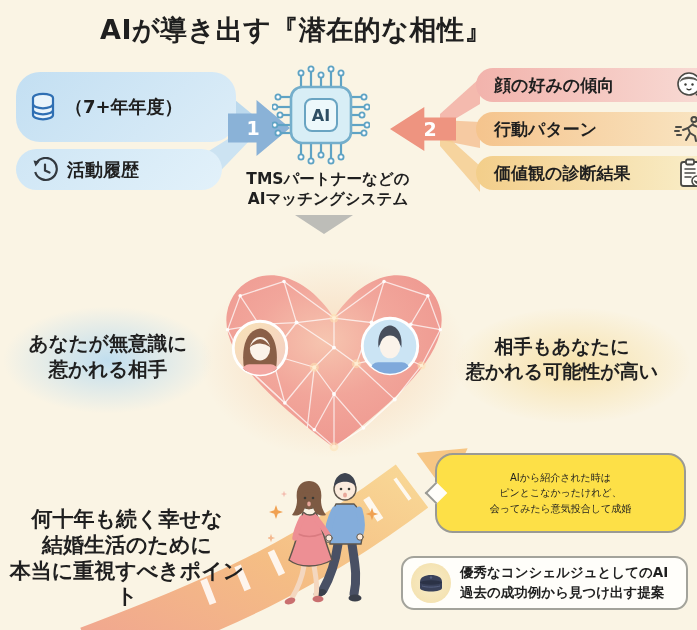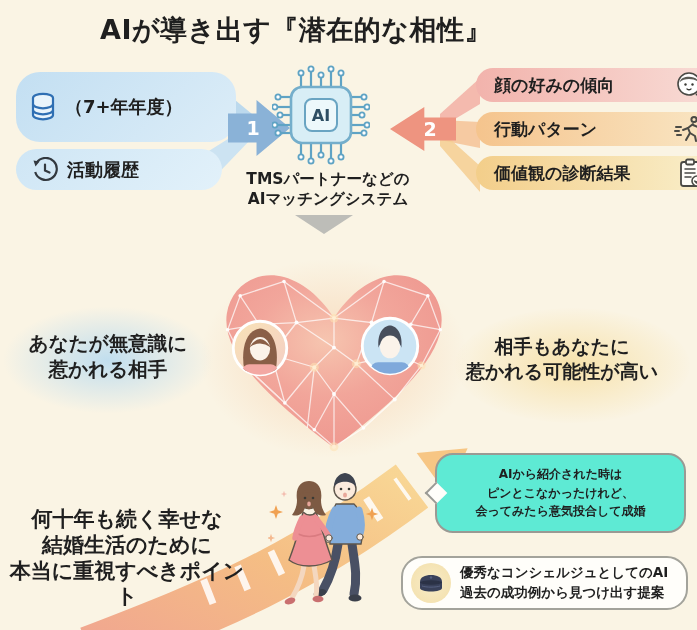--- a/index.html
+++ b/index.html
@@ -54,28 +54,28 @@
      background:radial-gradient(ellipse at center, rgba(247,225,168,.95), rgba(247,225,168,0) 72%);}
   .note{position:absolute; text-align:center; font-weight:800; line-height:1.34;}
   .note-left{left:8px; top:331px; width:200px; font-size:19.5px;}
   .note-right{left:462px; top:334px; width:200px; font-size:19px;}
   
   .path-arrow{position:absolute; left:0; top:438px; width:697px; height:192px;}
   .couple{position:absolute; left:268px; top:468px; width:112px; height:162px;}
   .point-text{position:absolute; left:0; top:495px; width:254px;
      text-align:center; font-size:21px; font-weight:800; line-height:1.23;margin-top:12px;}
   .speech-bubble{position:absolute; left:435px; top:453px; width:247px; height:76px;
-     background:#5eead4; border:2px solid #9A9A94; border-radius:18px;
+     background:#fde047; border:2px solid #9A9A94; border-radius:18px;
      display:flex; align-items:center; justify-content:center;
-     font-size:12px; font-weight:700; text-align:center; line-height:1.55;}
+     font-size:10px; font-weight:400; text-align:center; line-height:1.55;}
   .bubble-tail{position:absolute; left:-9px; top:30px; width:14px; height:14px;
      background:#FFFEFA; border-left:2px solid #9A9A94; border-bottom:2px solid #9A9A94;
      transform:rotate(45deg);}
   .concierge-card{position:absolute; left:401px; top:556px; width:287px; height:54px;
-     background:#FFFEFA; border:2px solid #A3A39B; border-radius:21px;
+     background:#FFFEFA; border:2px solid #A3A39B; border-radius:13px;
      display:flex; align-items:center; gap:9px; padding-left:8px; box-sizing:border-box;}
   .concierge-icon{width:40px; height:40px; border-radius:50%; flex:0 0 40px;
      background:radial-gradient(circle,#F8ECC9,#F3DFA9);
      display:flex; align-items:center; justify-content:center;}
   .concierge-text{font-size:13.5px; font-weight:700; line-height:1.45;}
 </style>
 </head>
 <body>
 
 <div class="canvas">

